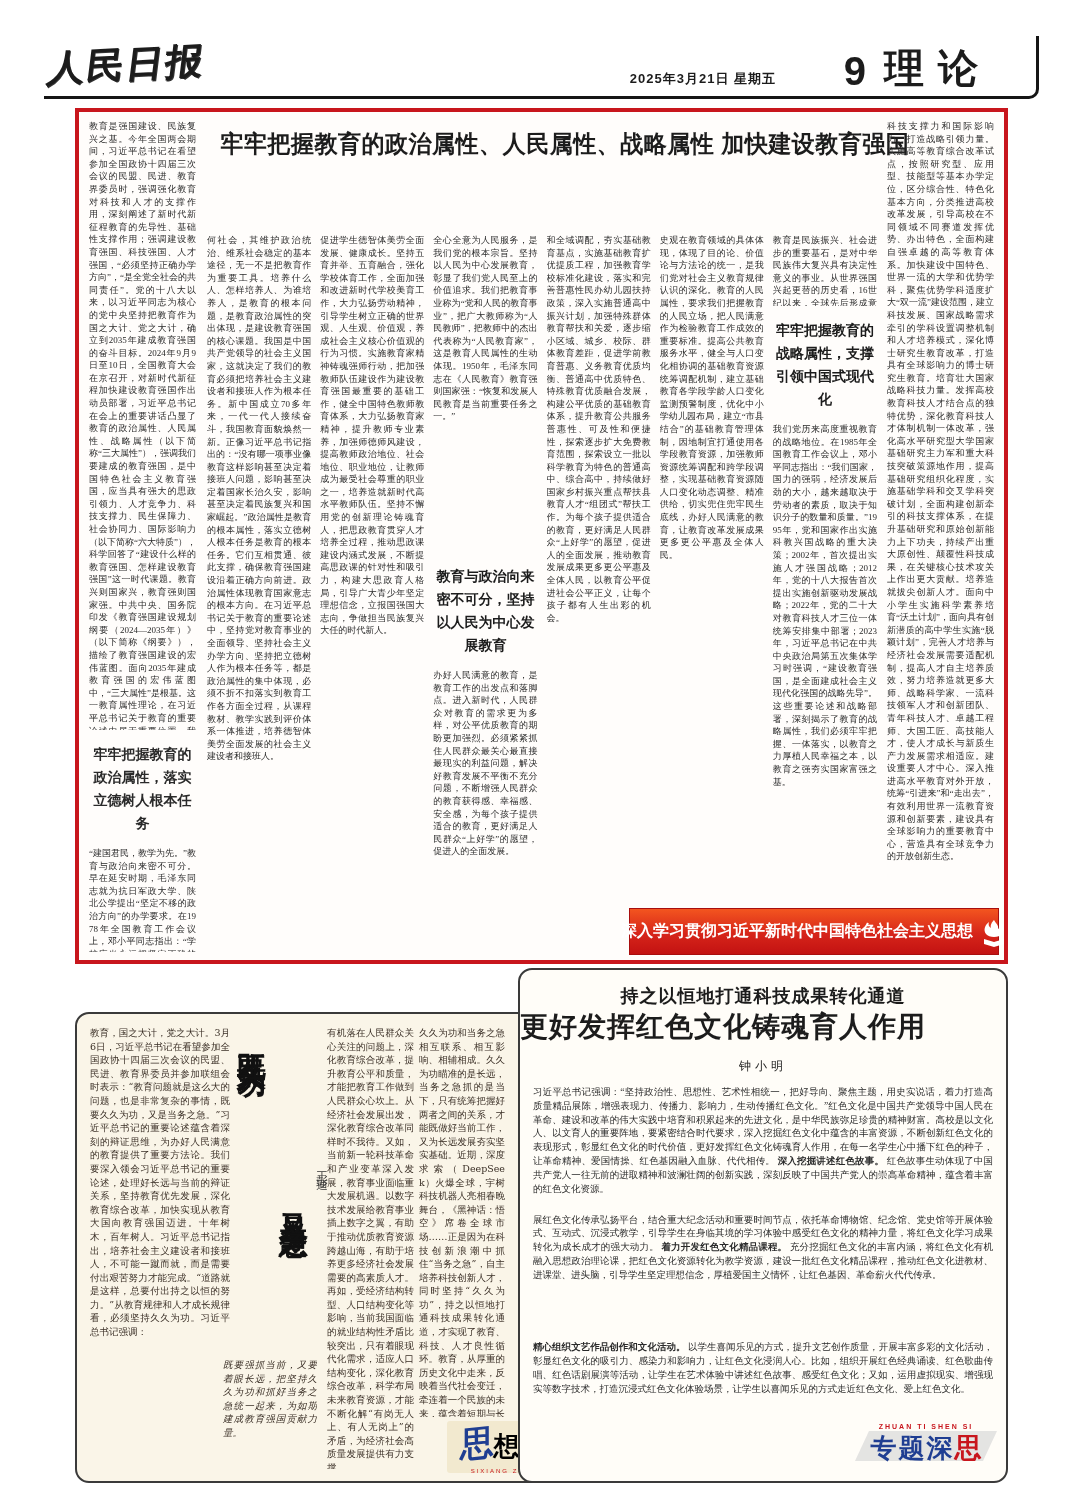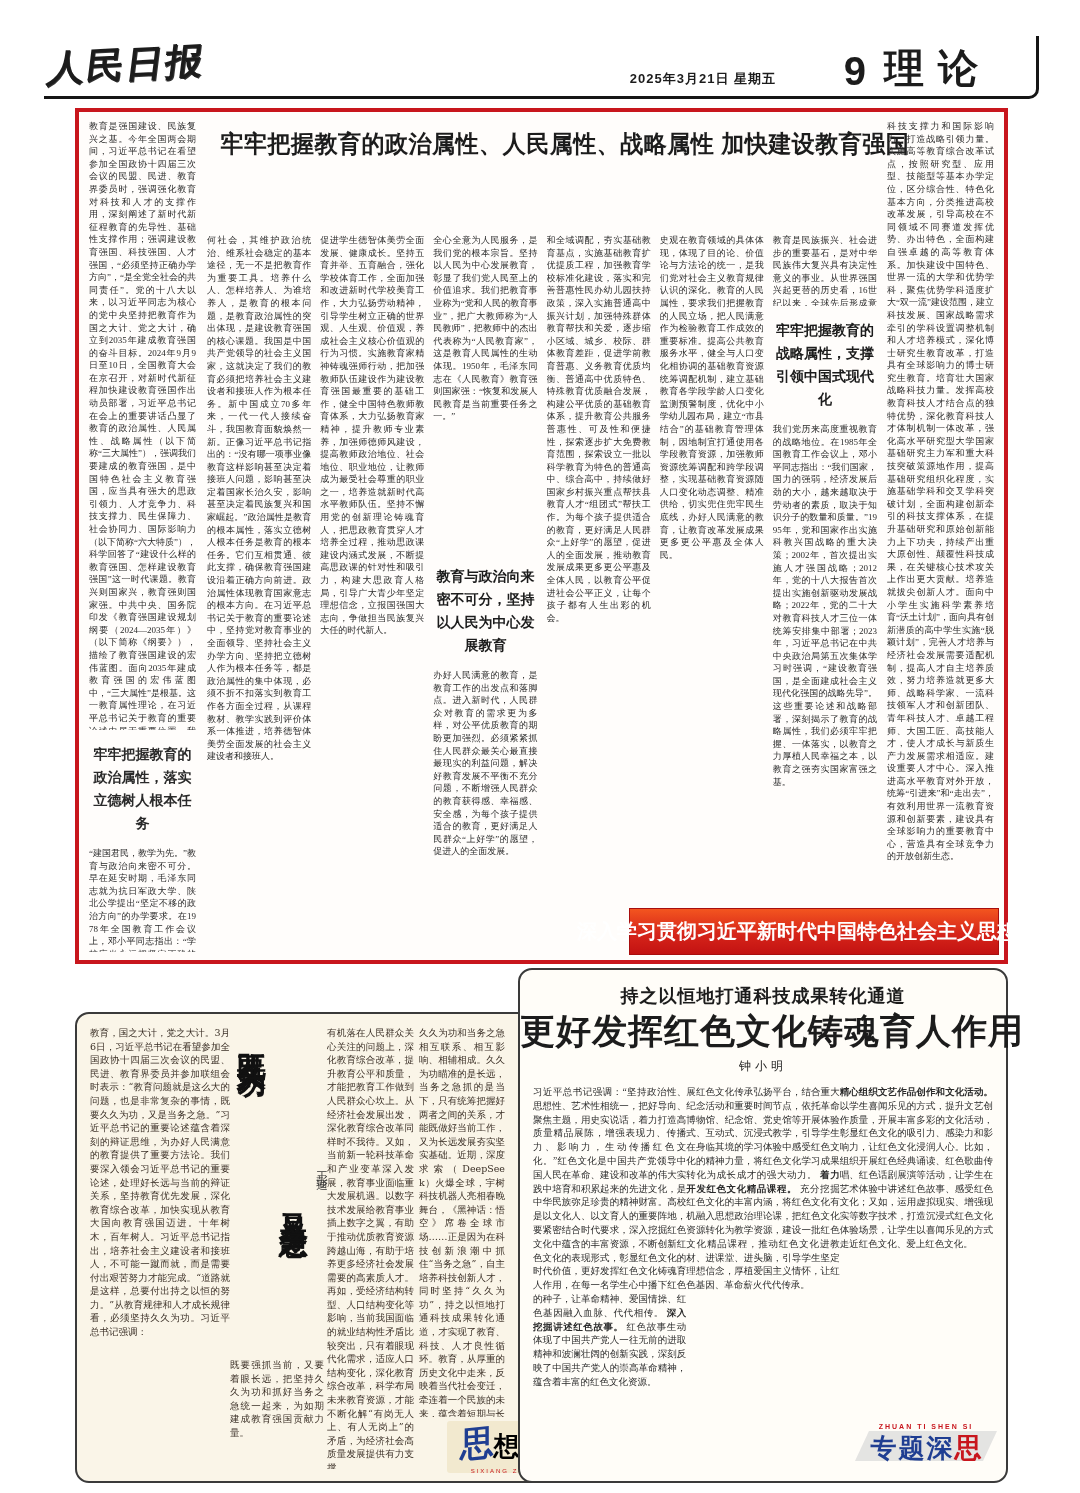--- a/index.html
+++ b/index.html
@@ -36,59 +36,59 @@
           display:flex;gap:9px;}
   .m-col{flex:1;display:flex;flex-direction:column;overflow:hidden;}
   .m-sub{font-weight:900;font-size:14px;line-height:23px;text-align:center;
          padding:13px 1px 12px 1px;font-family:"Liberation Sans", sans-serif;flex:none;}
   .fillrest{flex:1;}
 
   .banner{position:absolute;right:5px;bottom:5px;width:370px;height:47px;
           background:linear-gradient(180deg,#f3551f 0%,#d6251a 55%,#c31212 100%);
           display:flex;align-items:center;justify-content:center;gap:8px;
           border:1px solid #a80e0e;box-sizing:border-box;}
-  .banner-text{color:#fff;font-weight:900;font-size:20px;white-space:nowrap;
+  .banner-text{color:#fff;font-weight:900;font-size:16px;white-space:nowrap;
                font-family:"Liberation Sans", sans-serif;letter-spacing:0;text-align:center;}
   .banner-icon{width:26px;height:30px;flex:none;}
 
   
   .left-box{position:absolute;left:75px;top:1012px;width:520px;height:471px;
             border:2px solid #3a3a3a;border-radius:14px;background:#faf5e8;box-sizing:border-box;}
   .l-text{font-size:9.5px;line-height:13.6px;text-align:justify;text-justify:inter-character;
           overflow:hidden;word-break:break-all;color:#3a2f26;font-family:"DejaVu Serif", serif;}
   .l-colA{position:absolute;left:13px;top:12px;width:140px;bottom:12px;}
   .l-colB{position:absolute;left:250px;top:12px;width:87px;bottom:12px;}
   .l-colC{position:absolute;left:342px;top:12px;width:86px;bottom:64px;}
   .l-headzone{position:absolute;left:153px;top:8px;width:97px;height:400px;}
   .l-h-line{writing-mode:vertical-lr;text-orientation:upright;font-size:29px;font-weight:900;
             font-family:"Liberation Sans", sans-serif;letter-spacing:3px;position:absolute;color:#111;}
   .l-h1{left:2px;top:8px;}
   .l-h2{left:44px;top:168px;}
   .l-author{writing-mode:vertical-lr;text-orientation:upright;position:absolute;left:84px;top:140px;
             font-size:11.5px;letter-spacing:4px;color:#333;}
-  .l-tail{position:absolute;left:153px;top:344px;width:94px;bottom:14px;}
+  .l-tail{position:absolute;left:146px;top:344px;width:94px;bottom:14px;font-style:italic;}
   .l-logo{position:absolute;right:6px;bottom:8px;width:140px;height:52px;background:#f2e9cf;
           display:flex;flex-direction:column;align-items:center;justify-content:center;border-radius:3px;}
   .l-logo-row{display:flex;align-items:baseline;}
   .l-logo-si{font-size:34px;font-weight:900;color:#1f3e92;font-family:"DejaVu Serif", serif;
              transform:rotate(-6deg) skewX(-6deg);}
   .l-logo-rest{font-size:26px;font-weight:900;color:#000000;letter-spacing:1px;
                font-family:"Liberation Sans", sans-serif;}
   .l-logo-py{font-size:6px;color:#c8161d;letter-spacing:2px;margin-top:1px;
              font-family:"Liberation Sans", sans-serif;}
 
   
   .right-box{position:absolute;left:518px;top:968px;width:490px;height:515px;
              border:2px solid #3a3a3a;border-radius:14px;background:#fffdf8;box-sizing:border-box;}
   .r-kicker{position:absolute;top:14px;left:0;right:0;text-align:center;font-size:18px;
             font-weight:700;font-family:"Liberation Sans", sans-serif;letter-spacing:1px;}
-  .r-headline{position:absolute;top:38px;left:0;right:12px;text-align:center;font-size:35px;
+  .r-headline{position:absolute;top:38px;left:0;right:12px;font-size:28px;
               font-weight:900;letter-spacing:1px;white-space:nowrap;}
   .r-author{position:absolute;top:88px;left:0;right:0;text-align:center;font-size:12px;letter-spacing:4px;}
-  .r-cols{position:absolute;left:13px;right:13px;top:116px;bottom:12px;display:flex;}
+  .r-cols{position:absolute;left:13px;right:13px;top:116px;bottom:12px;display:flex;flex-direction:column;}
   .r-col{flex:1;overflow:hidden;}
   .r-text{font-size:9.5px;line-height:13.8px;text-align:justify;text-justify:inter-character;
           word-break:break-all;color:#2a2a2a;}
   .r-lead{font-weight:900;}
   .r-logo{position:absolute;right:10px;bottom:10px;width:140px;height:54px;background:#fffdf8;
           display:flex;flex-direction:column;align-items:center;justify-content:center;}
   .r-logo-slant{position:absolute;left:6px;top:14px;width:128px;height:30px;background:#d9d9d9;
                 transform:skewX(-25deg);opacity:.7;}
   .r-logo-eyebrow{font-size:7px;color:#c8161d;letter-spacing:2px;z-index:1;
                   font-family:"Liberation Sans", sans-serif;font-weight:700;}

